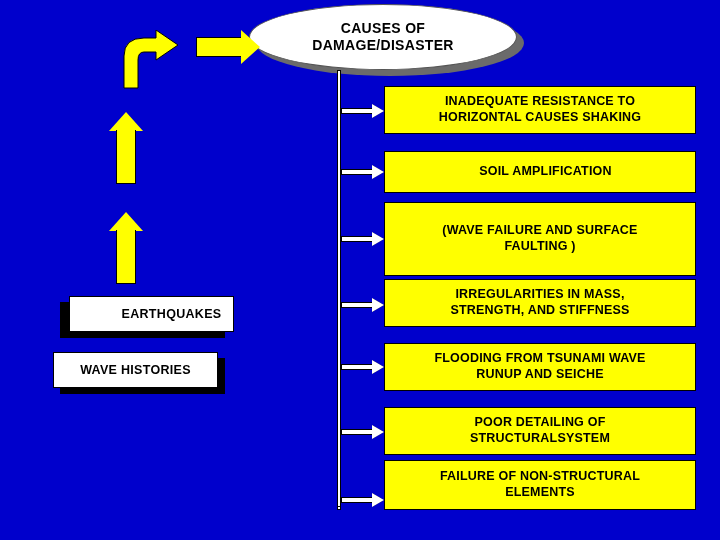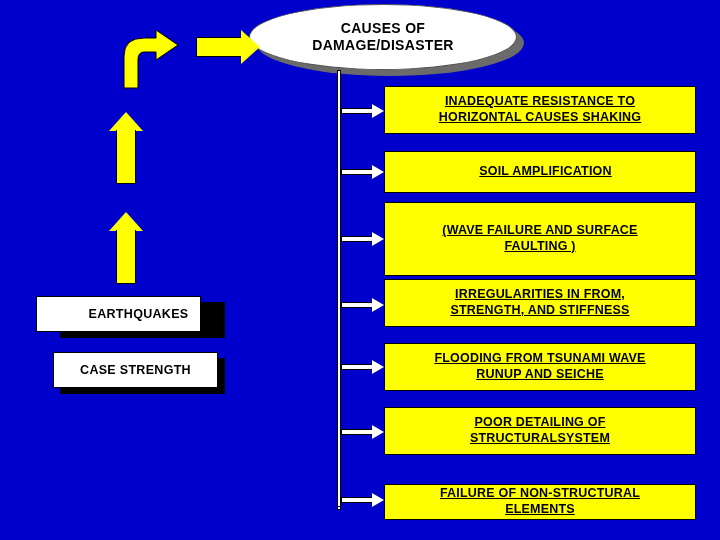--- a/index.html
+++ b/index.html
@@ -56,21 +56,20 @@
   
   .ybox {
     position: absolute;
     background: #FFFF00;
     border: 1px solid #000000;
     box-sizing: border-box;
     display: flex;
     align-items: center;
     justify-content: center;
     text-align: center;
-    text-decoration: underline;
   }
   .ybox-text {
     font-size: 12.5px;
     font-weight: bold;
     color: #000000;
     line-height: 1.25;
     padding: 0 8px;
     letter-spacing: 0.2px;
   }
 
@@ -249,54 +248,54 @@
 
   <div class="ybox" style="left:384px; top:202px; width:312px; height:74px;">
     <div class="ybox-text">
       <div>(WAVE  FAILURE  AND  SURFACE</div>
       <div>FAULTING )</div>
     </div>
   </div>
 
   <div class="ybox" style="left:384px; top:279px; width:312px; height:48px;">
     <div class="ybox-text">
-      <div>IRREGULARITIES  IN FROM,</div>
+      <div>IRREGULARITIES  IN MASS,</div>
       <div>STRENGTH, AND  STIFFNESS</div>
     </div>
   </div>
 
   <div class="ybox" style="left:384px; top:343px; width:312px; height:48px;">
     <div class="ybox-text">
       <div>FLOODING FROM TSUNAMI WAVE</div>
       <div>RUNUP  AND  SEICHE</div>
     </div>
   </div>
 
   <div class="ybox" style="left:384px; top:407px; width:312px; height:48px;">
     <div class="ybox-text">
       <div>POOR  DETAILING  OF</div>
       <div>STRUCTURALSYSTEM</div>
     </div>
   </div>
 
-  <div class="ybox" style="left:384px; top:484px; width:312px; height:36px;">
+  <div class="ybox" style="left:384px; top:460px; width:312px; height:50px;">
     <div class="ybox-text">
       <div>FAILURE OF NON-STRUCTURAL</div>
       <div>ELEMENTS</div>
     </div>
   </div>
 
   <div class="wbox-shadow" style="left:60px; top:302px; width:165px; height:36px;"></div>
-  <div class="wbox" style="left:36px; top:296px; width:165px; height:36px;padding-left:40px;">
+  <div class="wbox" style="left:69px; top:296px; width:165px; height:36px;padding-left:40px;">
     <div class="wbox-text">EARTHQUAKES</div>
   </div>
 
   <div class="wbox-shadow" style="left:60px; top:358px; width:165px; height:36px;"></div>
   <div class="wbox" style="left:53px; top:352px; width:165px; height:36px;">
-    <div class="wbox-text">CASE STRENGTH</div>
+    <div class="wbox-text">WAVE HISTORIES</div>
   </div>
 
   <div class="yarrow-up" style="left:109px; top:212px; height:72px;">
     <div class="uhead"></div>
     <div class="ushaft" style="height:54px;"></div>
   </div>
 
   <div class="yarrow-up" style="left:109px; top:112px; height:72px;">
     <div class="uhead"></div>
     <div class="ushaft" style="height:54px;"></div>

